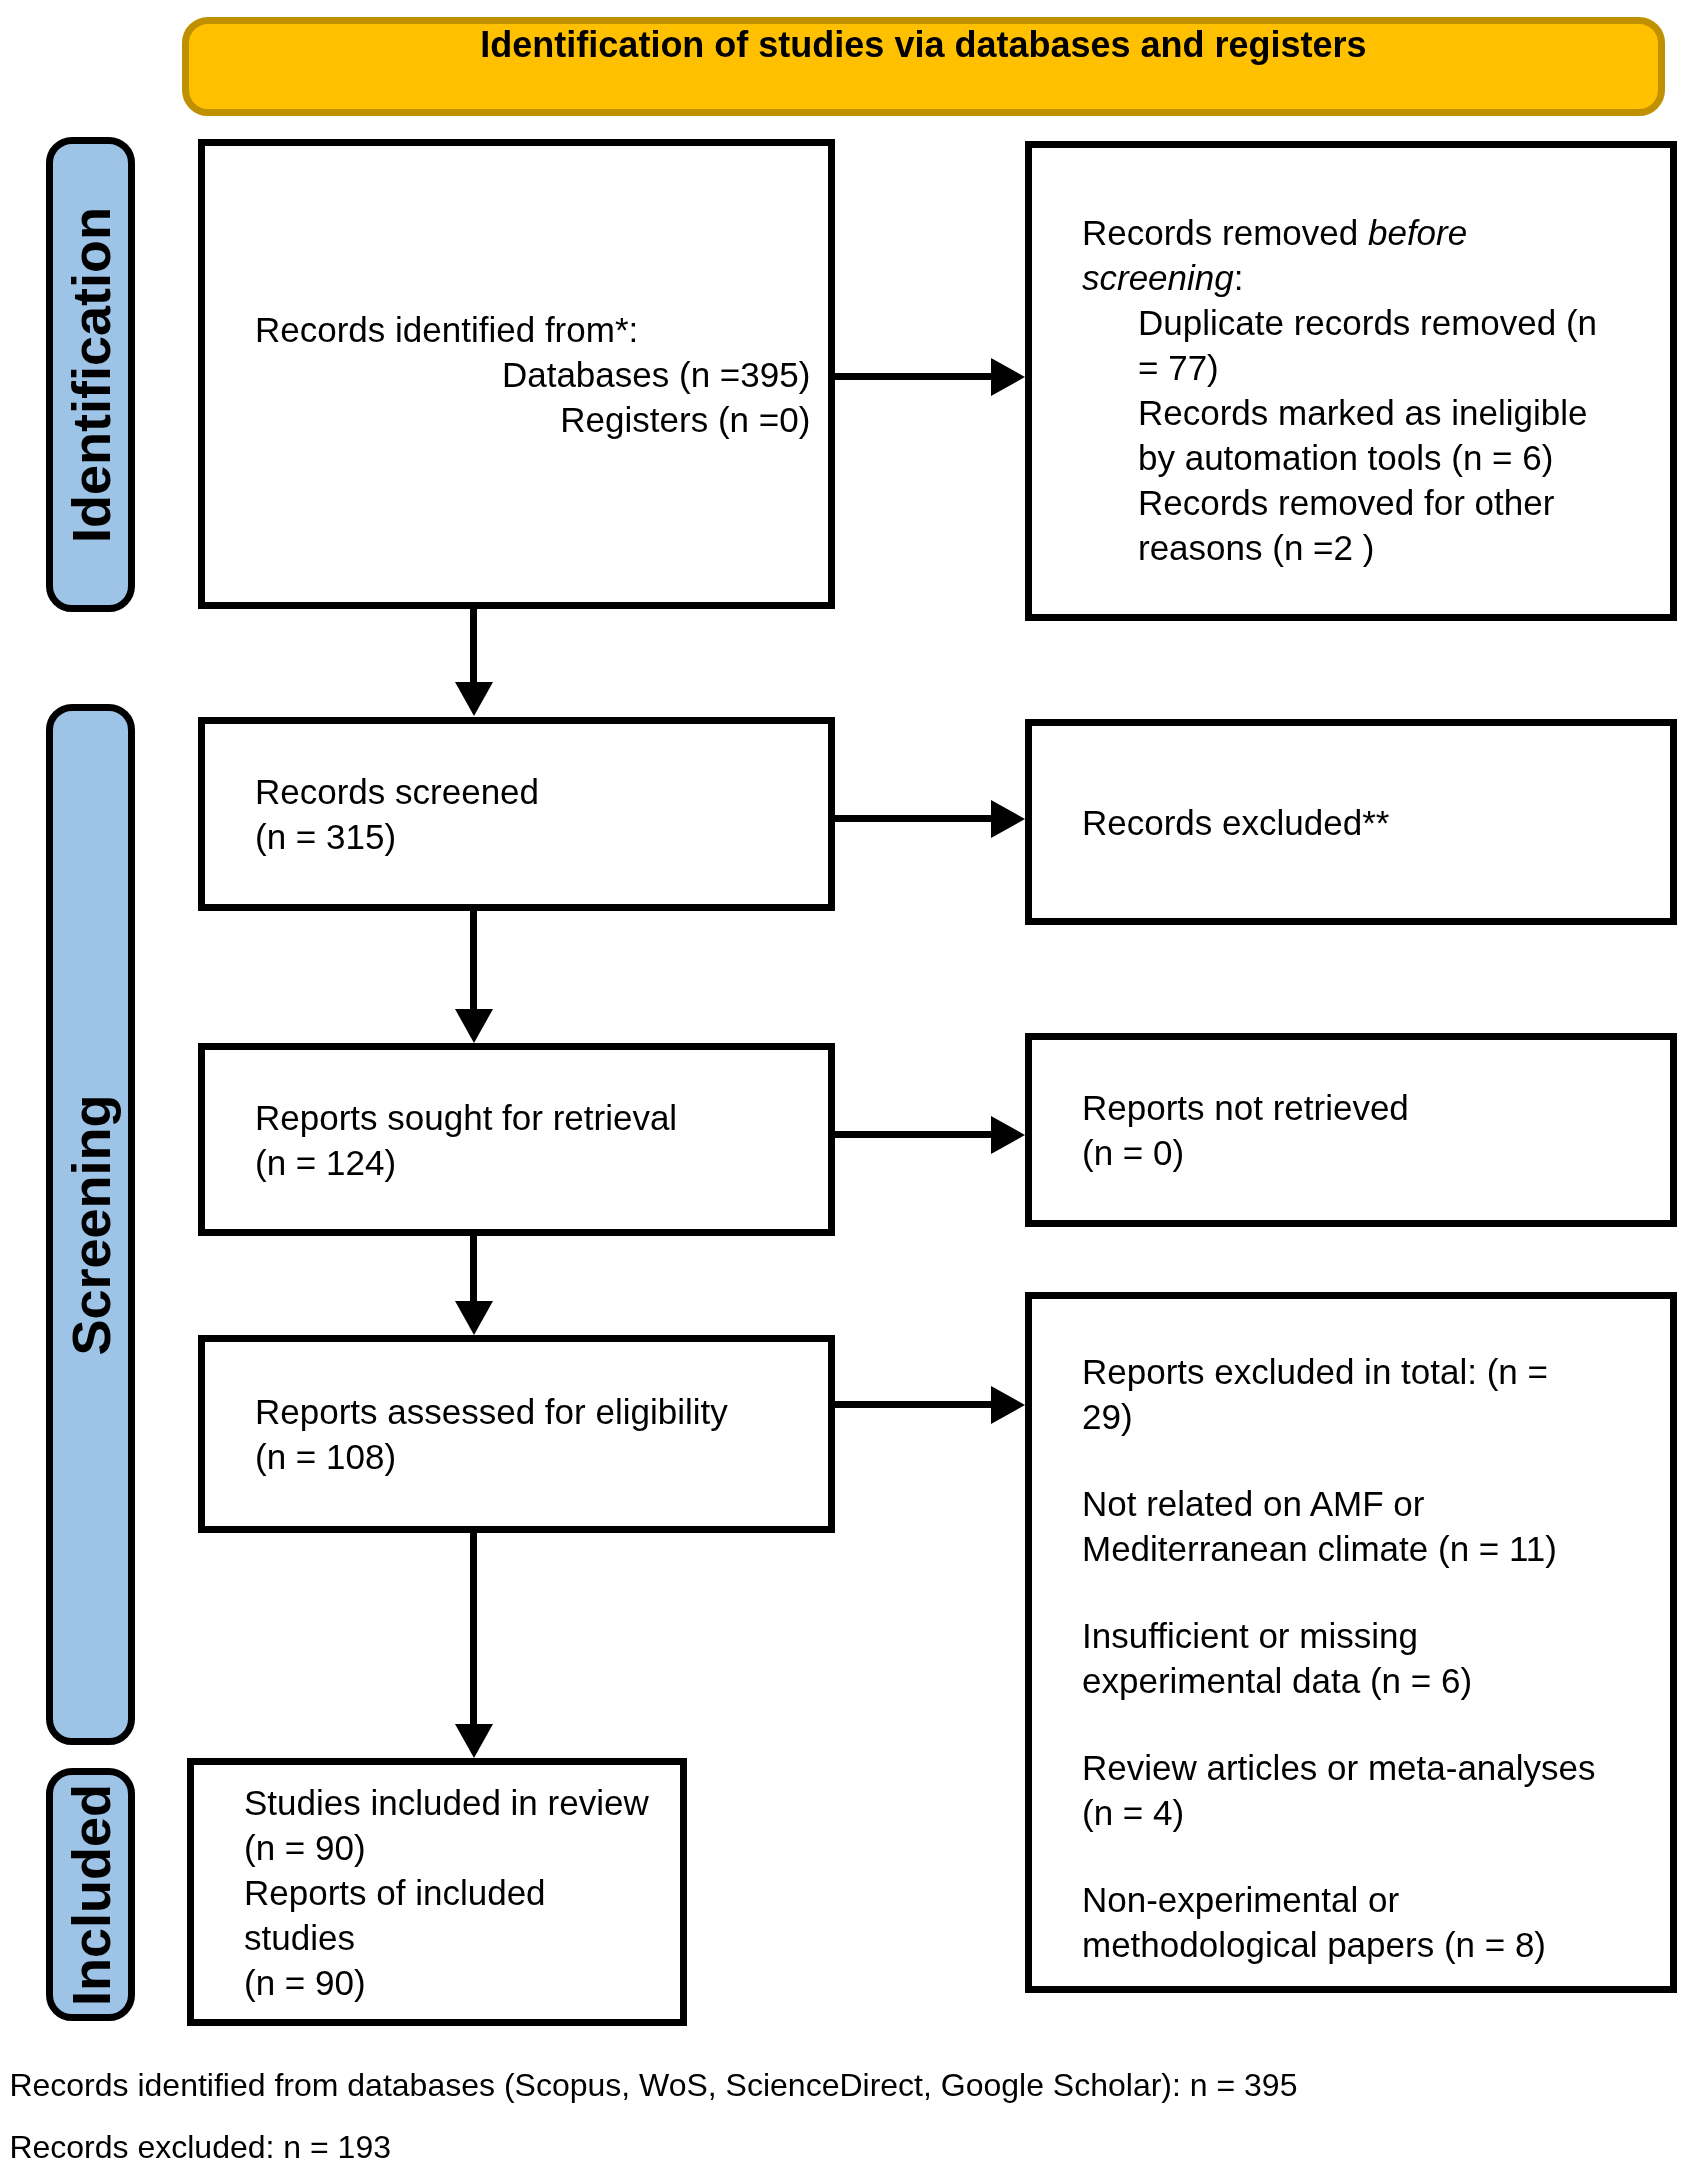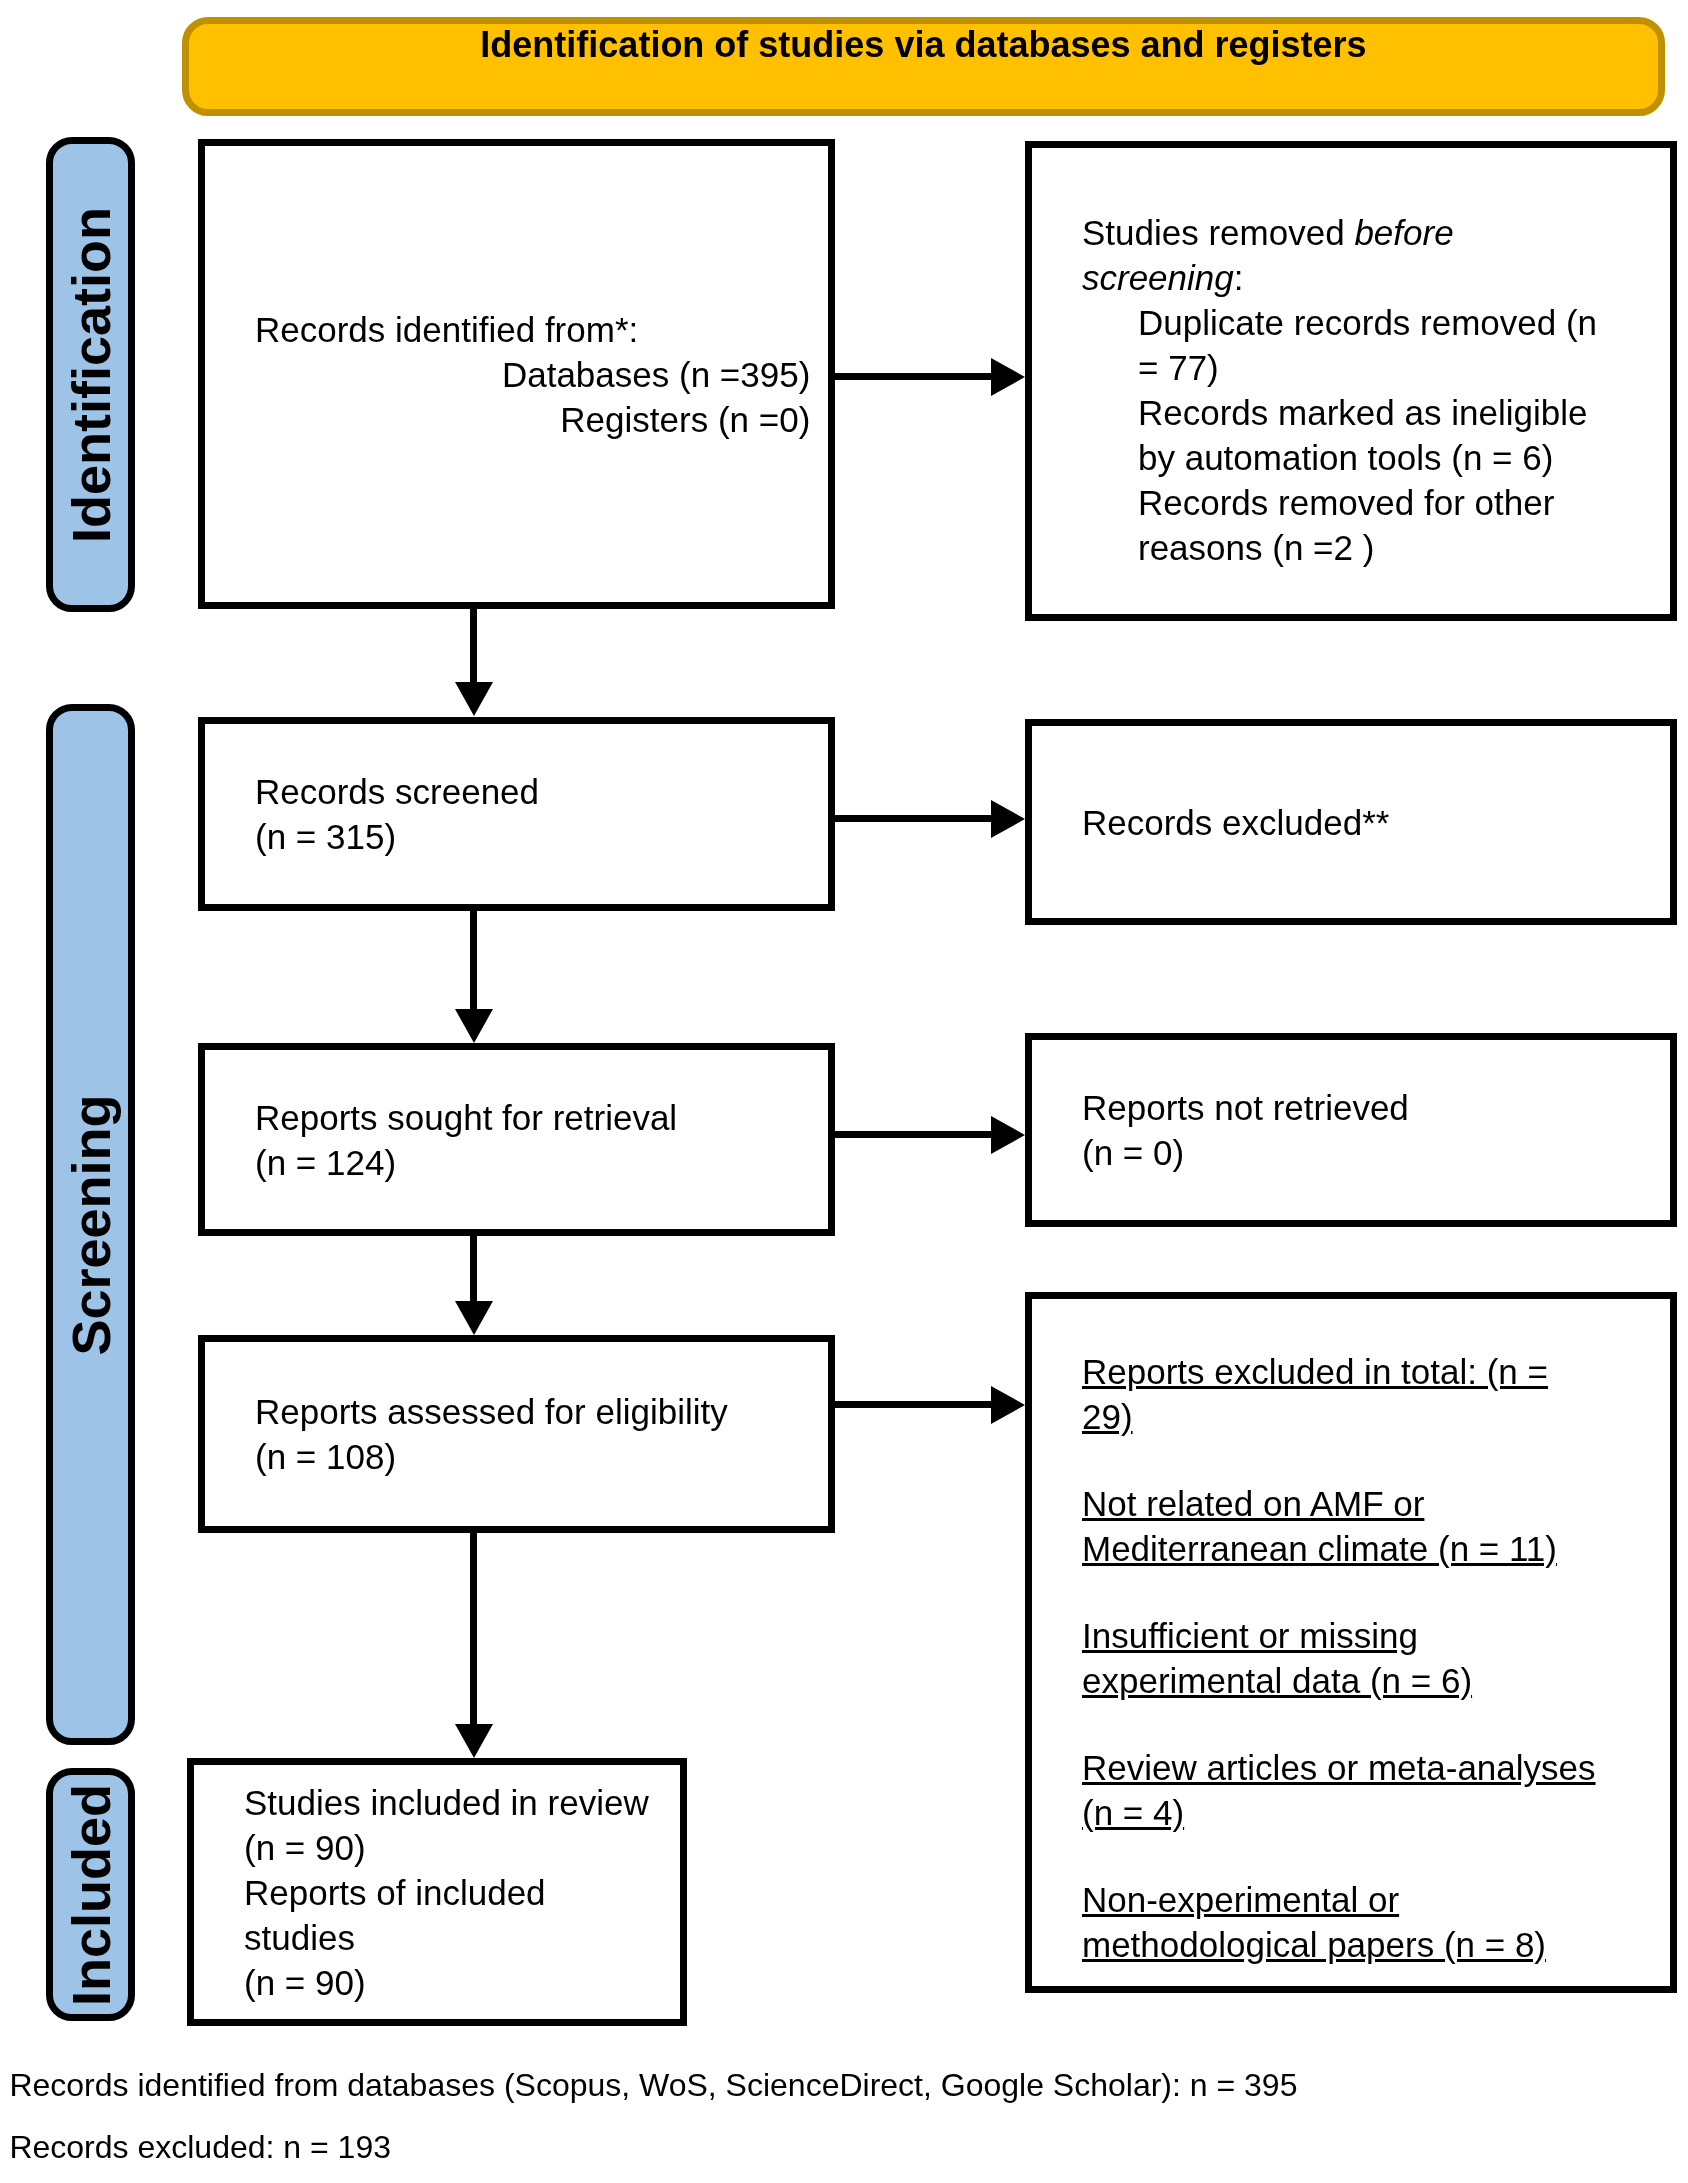--- a/index.html
+++ b/index.html
@@ -48,21 +48,21 @@
   #box-screened{left:198px;top:717px;width:637px;height:194px;padding-left:50px;padding-right:35px;}
   #box-sought{left:198px;top:1043px;width:637px;height:193px;padding-left:50px;padding-right:17.7px;}
   #box-assessed{left:198px;top:1335px;width:637px;height:198px;padding-left:50px;padding-right:17.7px;}
   #box-included{left:187px;top:1758px;width:500px;height:268px;padding-left:50px;padding-right:17.7px;}
   #box-removed{left:1025px;top:141px;width:652px;height:480px;padding:62px 26.5px 11.8px 50px;}
   #box-excluded{left:1025px;top:719px;width:652px;height:206px;padding-left:50px;padding-right:17.7px;}
   #box-notretrieved{left:1025px;top:1033px;width:652px;height:194px;padding-left:50px;padding-right:10px;}
   #box-excludedtotal{left:1025px;top:1292px;width:652px;height:701px;padding:50px 65px 11.8px 50px;}
   .indent{margin-left:37px;text-align:right;}
   .indent-narrow{margin-left:56px;width:471px;}
-  .para{margin-top:42px;text-decoration:underline;}
+  .para{margin-top:42px;}
   .para.first{margin-top:0;}
   .h-arrow{position:absolute;height:38px;}
   .h-shaft{position:absolute;left:0;right:29px;top:15.3px;height:7px;background:var(--line);}
   .h-head{position:absolute;right:0;top:0;width:0;height:0;
     border-left:34px solid var(--line);border-top:19px solid transparent;border-bottom:19px solid transparent;}
   .v-arrow{position:absolute;width:38px;}
   .v-shaft{position:absolute;top:0;bottom:29px;left:15.3px;width:7px;background:var(--line);}
   .v-head{position:absolute;bottom:0;left:0;width:0;height:0;
     border-top:34px solid var(--line);border-left:19px solid transparent;border-right:19px solid transparent;}
   .footer-line{position:absolute;left:9.4px;font-size:32px;white-space:nowrap;}
@@ -109,21 +109,21 @@
 
 <div class="box center-v" id="box-included">
   <div>Studies included in review</div>
   <div>(n = 90)</div>
   <div>Reports of included studies</div>
   <div>(n = 90)</div>
 </div>
 
 <div class="box" id="box-removed">
   <div>
-    <span>Studies removed </span><i>before</i><br>
+    <span>Records removed </span><i>before</i><br>
     <i>screening</i><span>:</span>
   </div>
   <div class="indent-narrow">Duplicate records removed (n = 77)</div>
   <div class="indent-narrow">Records marked as ineligible by automation tools (n = 6)</div>
   <div class="indent-narrow">Records removed for other reasons (n =2 )</div>
 </div>
 
 <div class="box center-v" id="box-excluded">
   <div>Records excluded**</div>
 </div>

